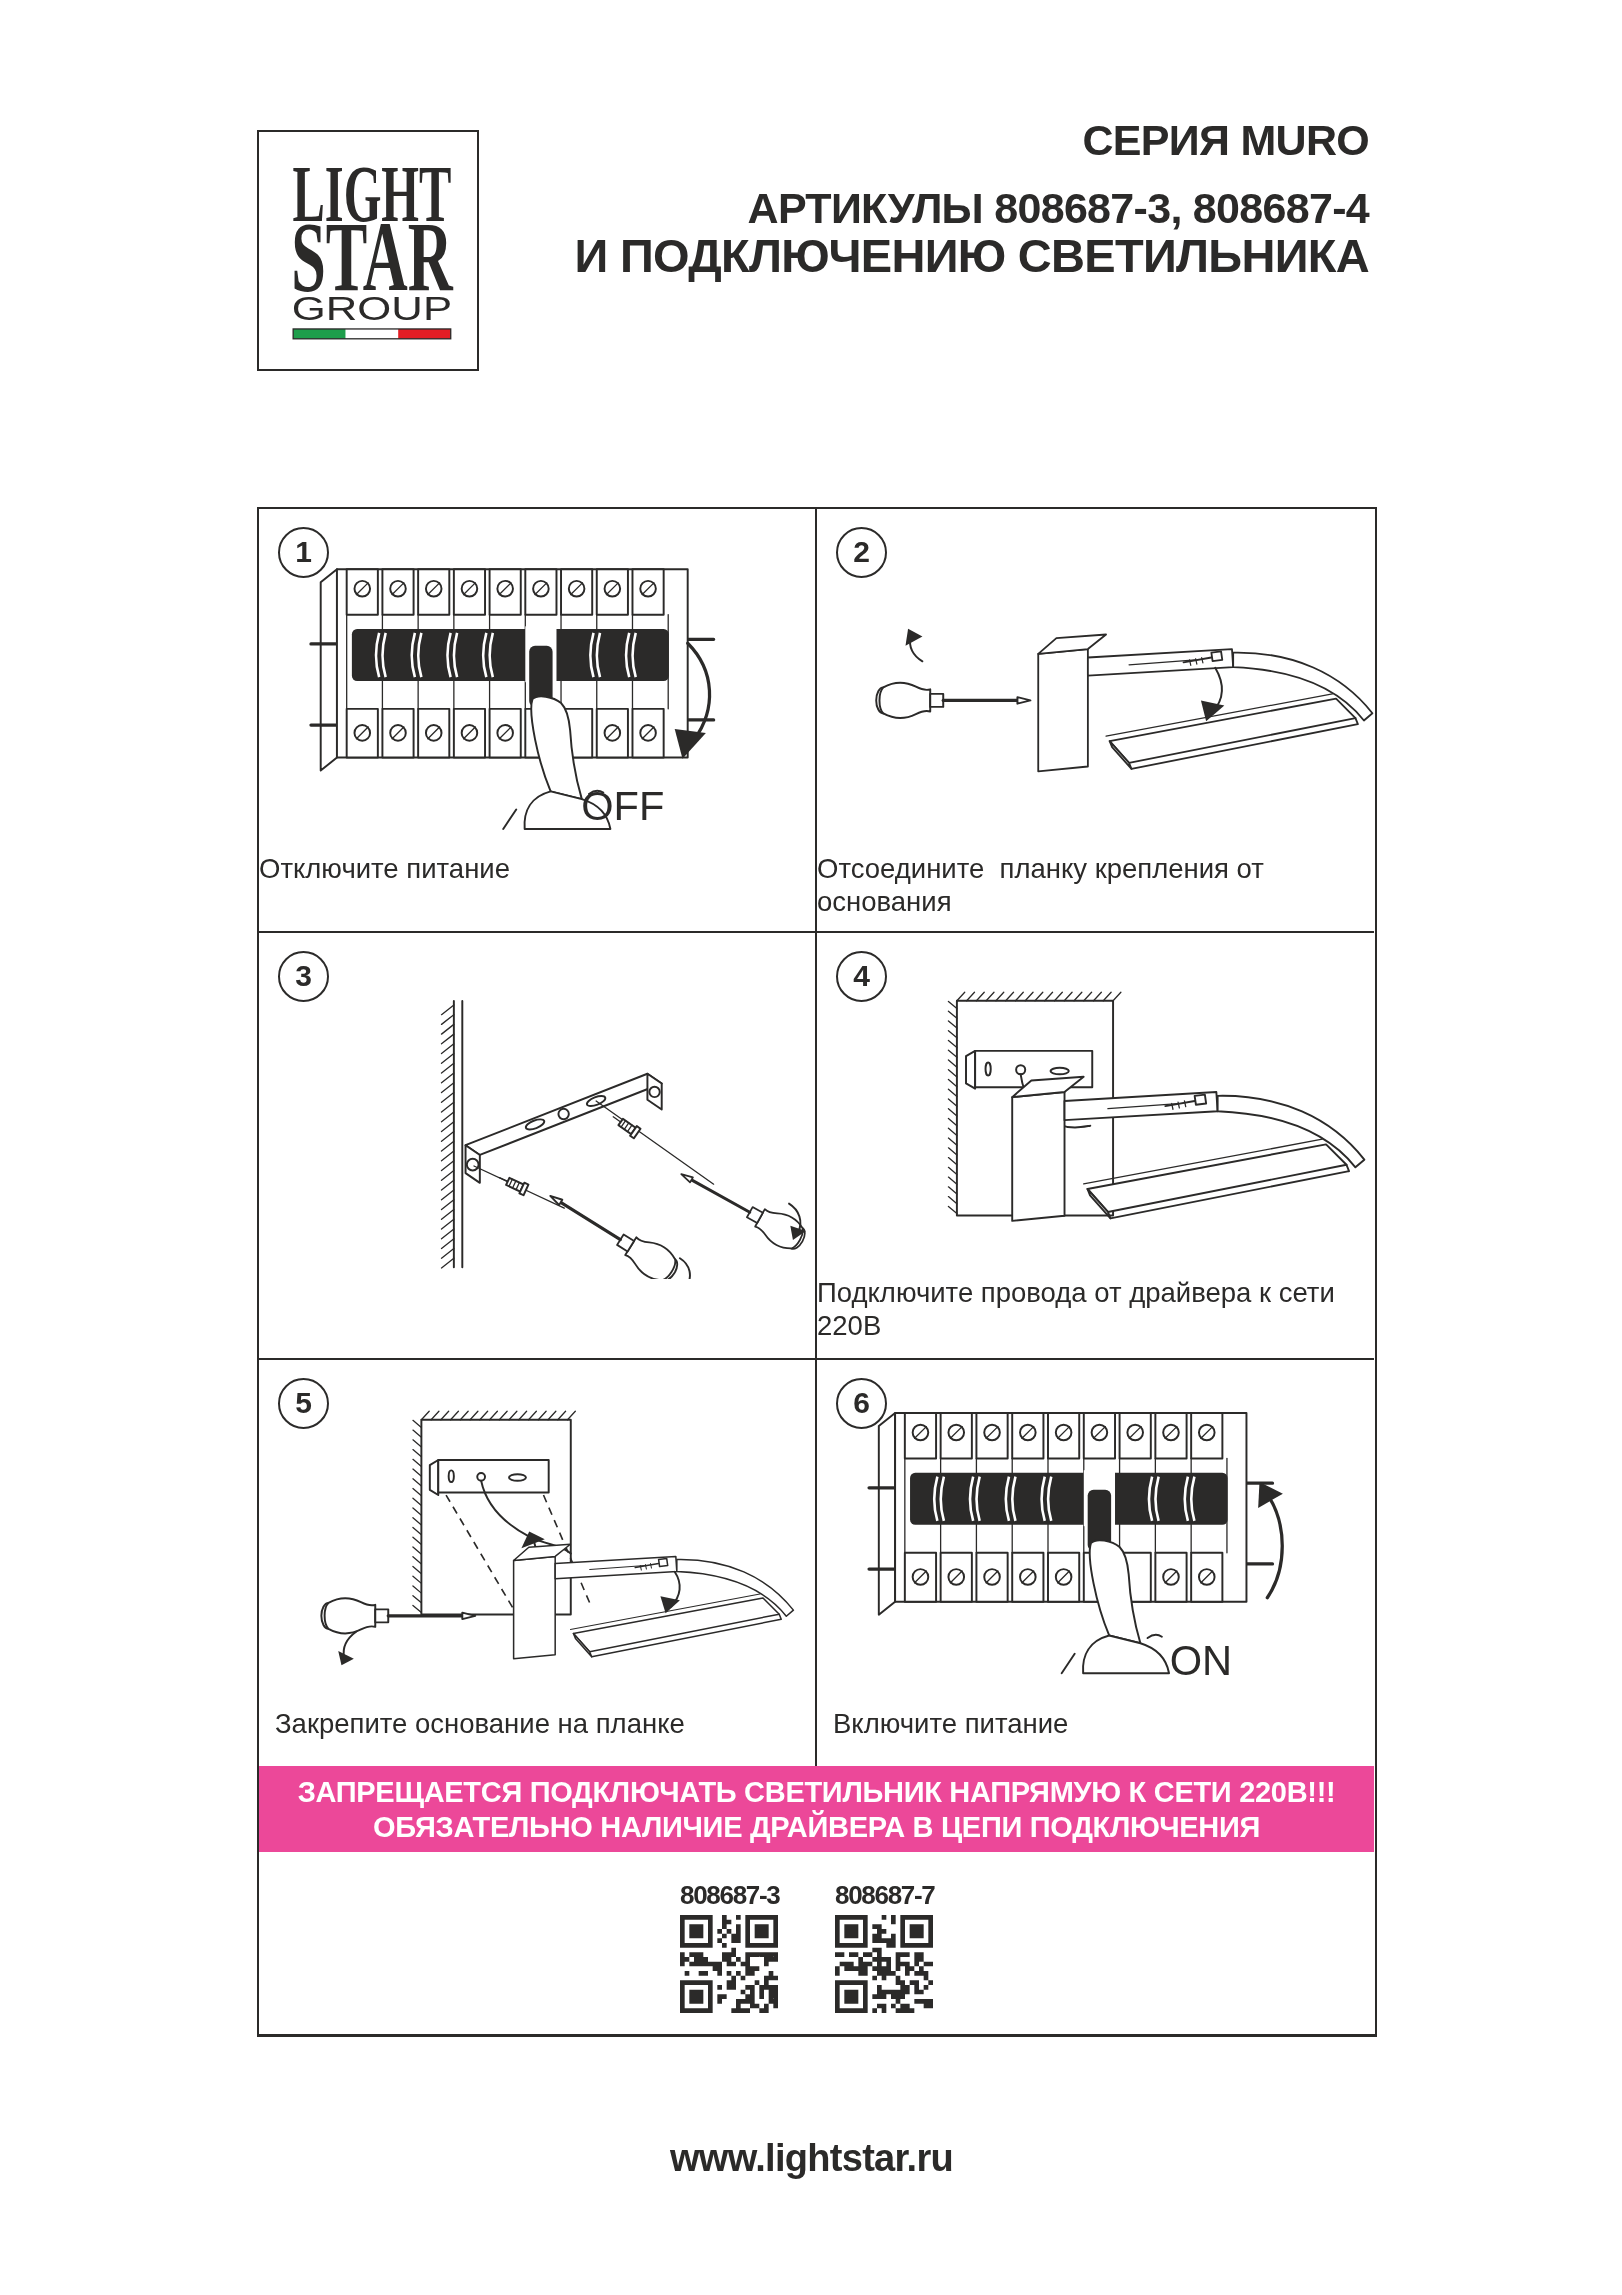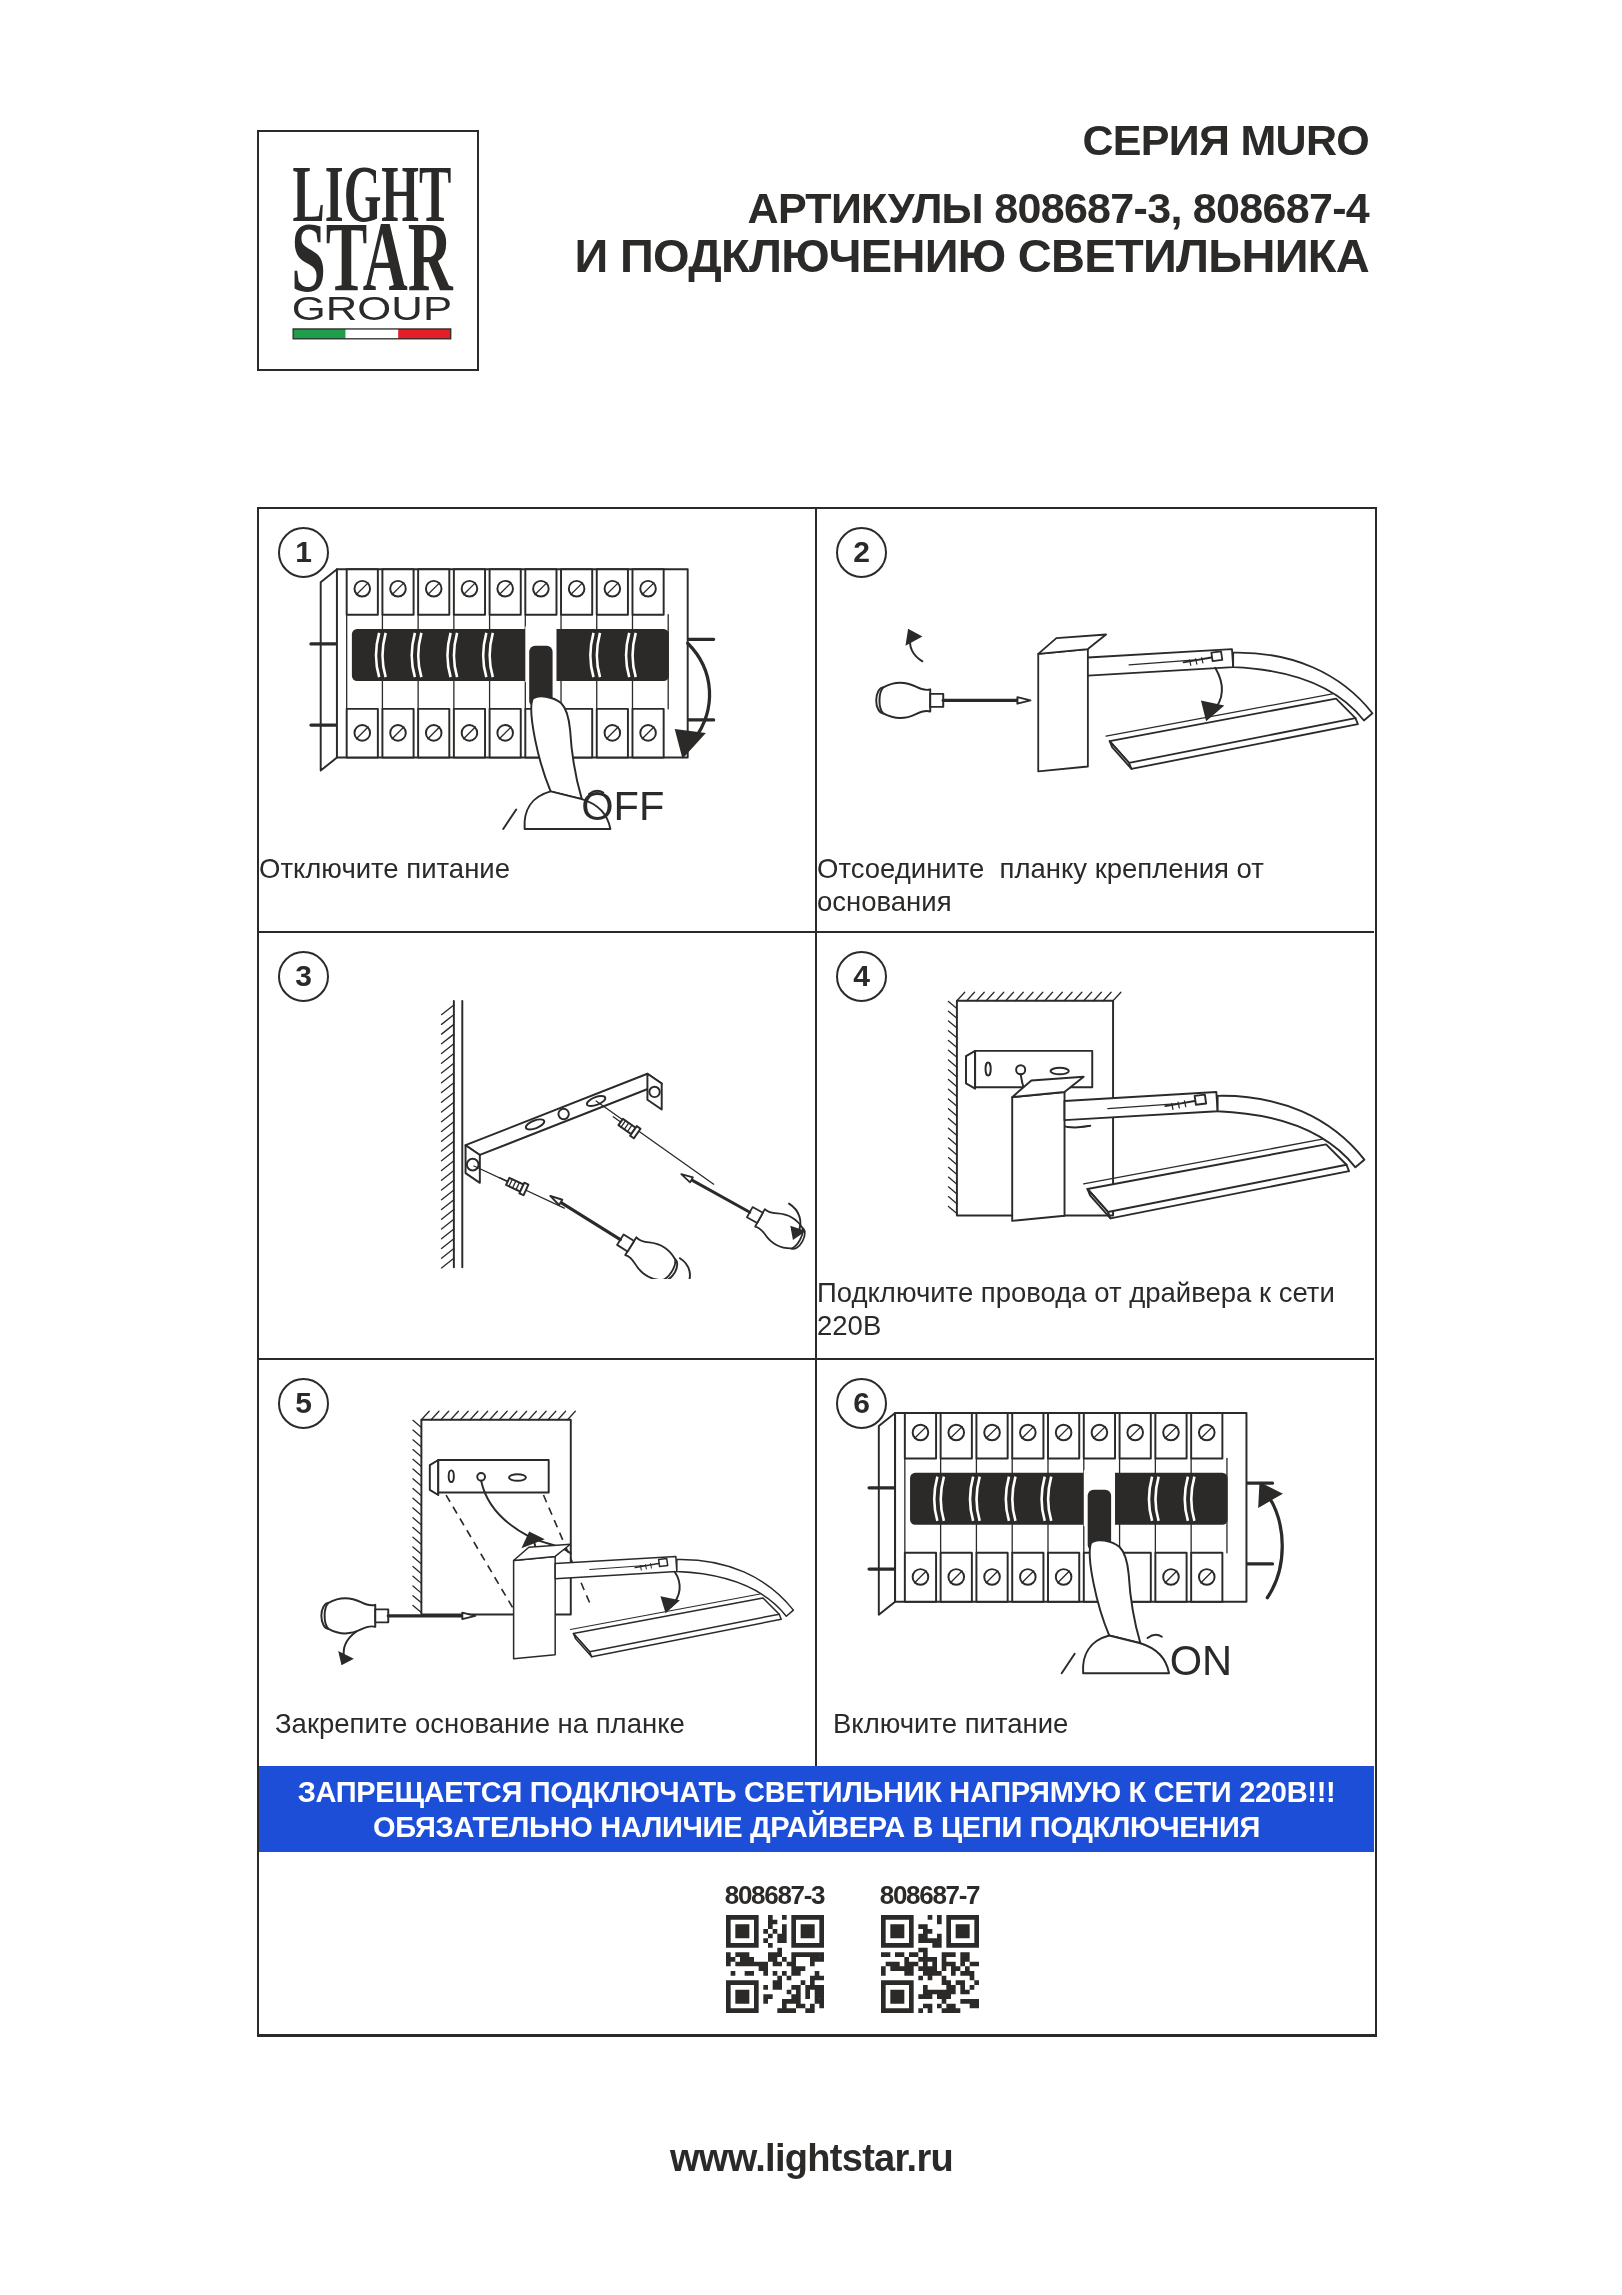--- a/index.html
+++ b/index.html
@@ -22,25 +22,25 @@
   .vline{position:absolute;left:556px;top:0;width:2px;height:1257px;background:#2b2a29;}
   .hline{position:absolute;left:0;width:1115px;height:2px;background:#2b2a29;}
   .cell{position:absolute;}
   .num-badge{position:absolute;left:19px;top:17.7px;width:51px;height:51px;border:2px solid #2b2a29;border-radius:50%;box-sizing:border-box;display:flex;align-items:center;justify-content:center;font-size:30px;font-weight:600;background:#fff;}
   .illus{position:absolute;left:0;top:55px;width:100%;height:291px;}
   .row3 .illus{top:48px;}
   .caption{position:absolute;left:0;top:343px;width:100%;text-align:left;font-size:27.5px;line-height:33px;white-space:pre-wrap;color:#2b2a29;}
   .row3 .caption{top:347px;padding-left:16px;}
 
   
-  #banner{position:absolute;left:0;top:1257px;width:1115px;height:86px;background:#1d4ed8;color:#fff;text-align:center;padding-top:9.2px;box-sizing:border-box;}
+  #banner{position:absolute;left:0;top:1257px;width:1115px;height:86px;background:#ec4899;color:#fff;text-align:center;padding-top:9.2px;box-sizing:border-box;}
   #banner div{font-size:29px;line-height:35px;font-weight:700;letter-spacing:-0.3px;}
 
   
-  .qr-fig{position:absolute;top:1372px;width:109px;text-align:center;margin-left:40px;}
+  .qr-fig{position:absolute;top:1372px;width:109px;}
   #qr-fig-1{left:421px;}
   #qr-fig-2{left:576px;}
   .qr-label{font-size:26px;font-weight:700;letter-spacing:-1.3px;line-height:29px;}
   .qr-fig svg{margin-top:5.2px;}
 
   
   #footer{left:0;top:2137px;width:100%;text-align:center;font-size:38px;font-weight:700;letter-spacing:-0.7px;}
 
   
   .ln{fill:none;stroke:#2b2a29;stroke-width:3;stroke-linecap:round;stroke-linejoin:round;}

